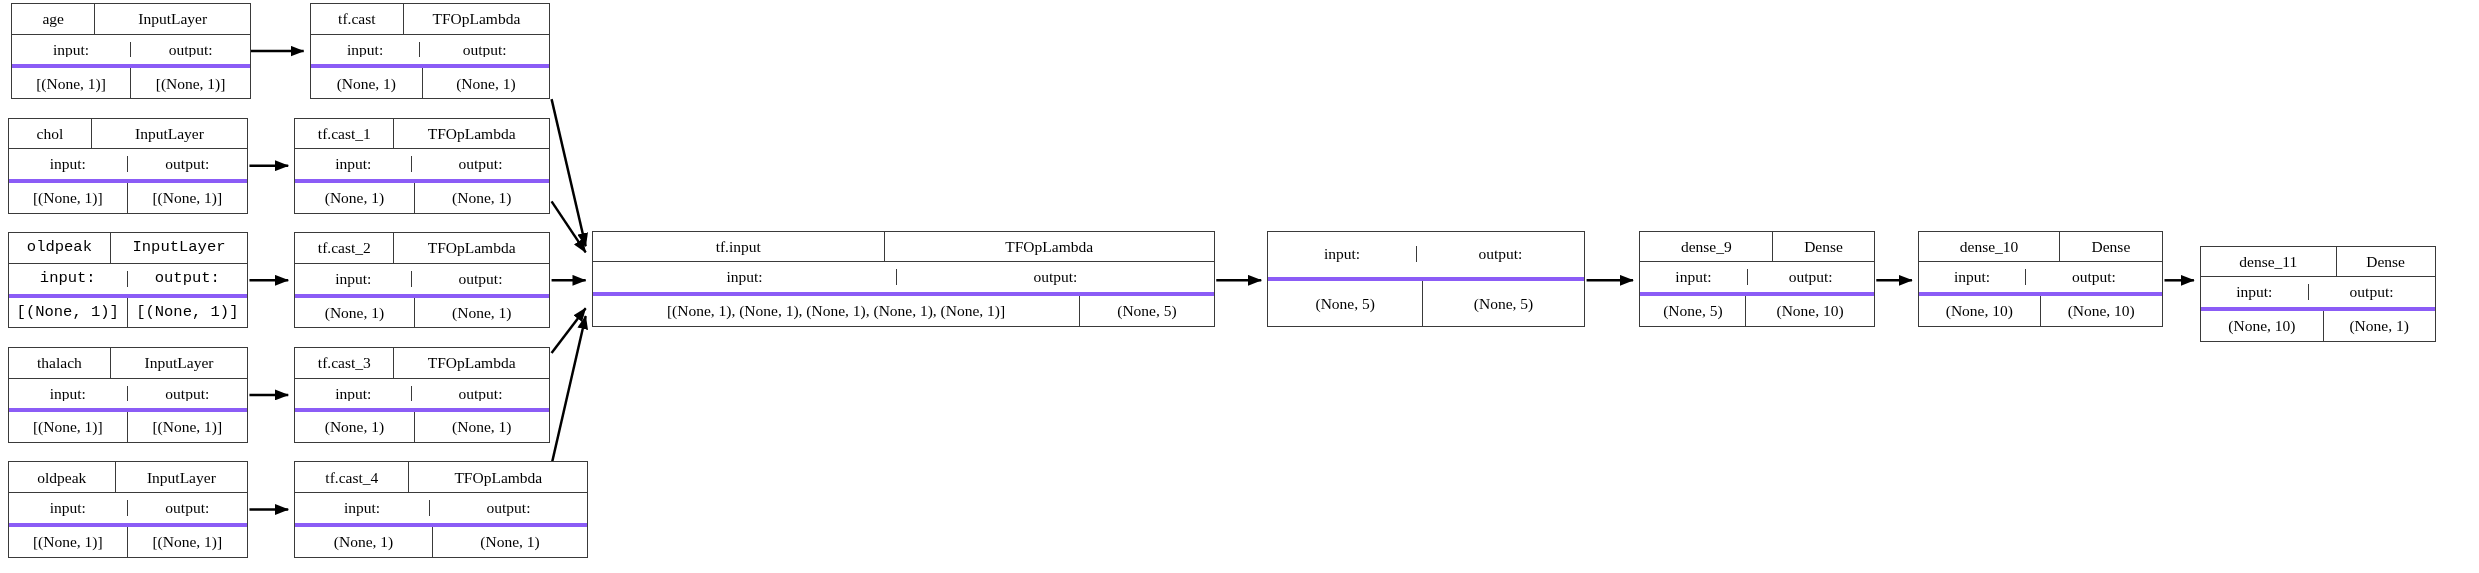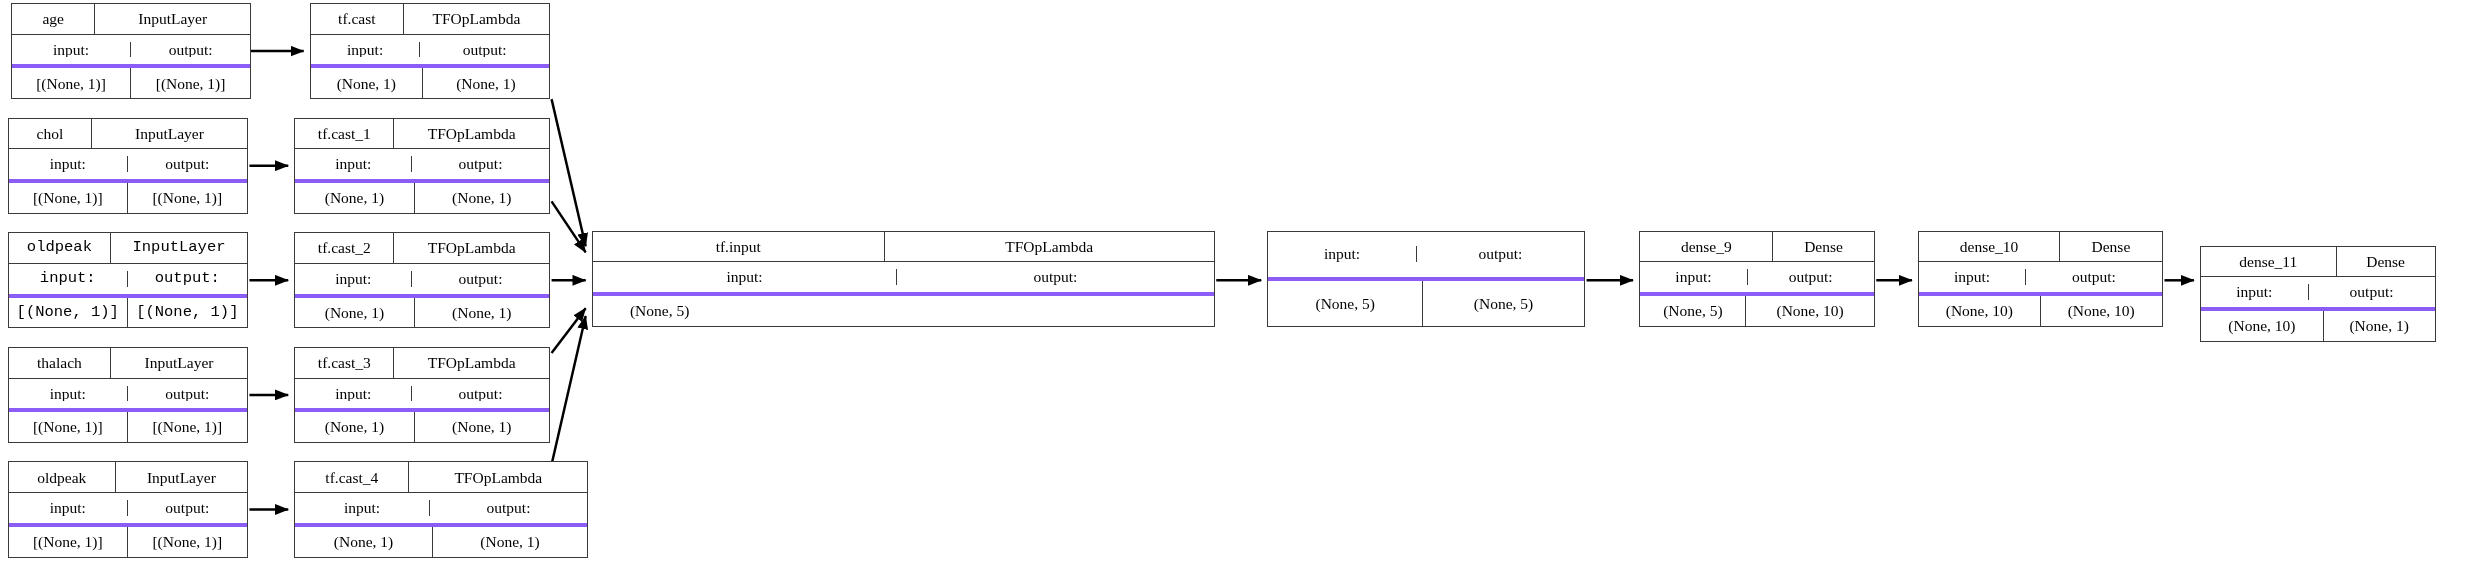--- a/index.html
+++ b/index.html
@@ -214,20 +214,21 @@
       <div class="node" style="left: 591.861px; top: 230.749px; width: 622.849px; height: 96.0162px; border-color: rgb(58, 58, 58); background: rgb(255, 255, 255);">
         <div class="row r1">
           <div class="cell left" style="width: 47%; border-color: rgb(58, 58, 58);">tf.input</div>
           <div class="cell" style="width: 53%;">TFOpLambda</div>
         </div>
         <div class="row r2">
           <div class="cell left" style="width: 49%; border-color: rgb(58, 58, 58);">input:</div>
           <div class="cell" style="width: 51%;">output:</div>
         </div>
         <div class="row r3">
+          <div class="cell left" style="width: 78.5%; border-color: rgb(58, 58, 58);">[(None, 1), (None, 1), (None, 1), (None, 1), (None, 1)]</div>
           <div class="cell" style="width: 21.5%;">(None, 5)</div>
         </div>
       </div>
       <div class="node" style="left: 1267.39px; top: 230.749px; width: 317.622px; height: 96.0162px; border-color: rgb(58, 58, 58); background: rgb(255, 255, 255);">
         <div class="row r2">
           <div class="cell left" style="width: 47%; border-color: rgb(58, 58, 58);">input:</div>
           <div class="cell" style="width: 53%;">output:</div>
         </div>
         <div class="row r3">
           <div class="cell left" style="width: 49%; border-color: rgb(58, 58, 58);">(None, 5)</div>

